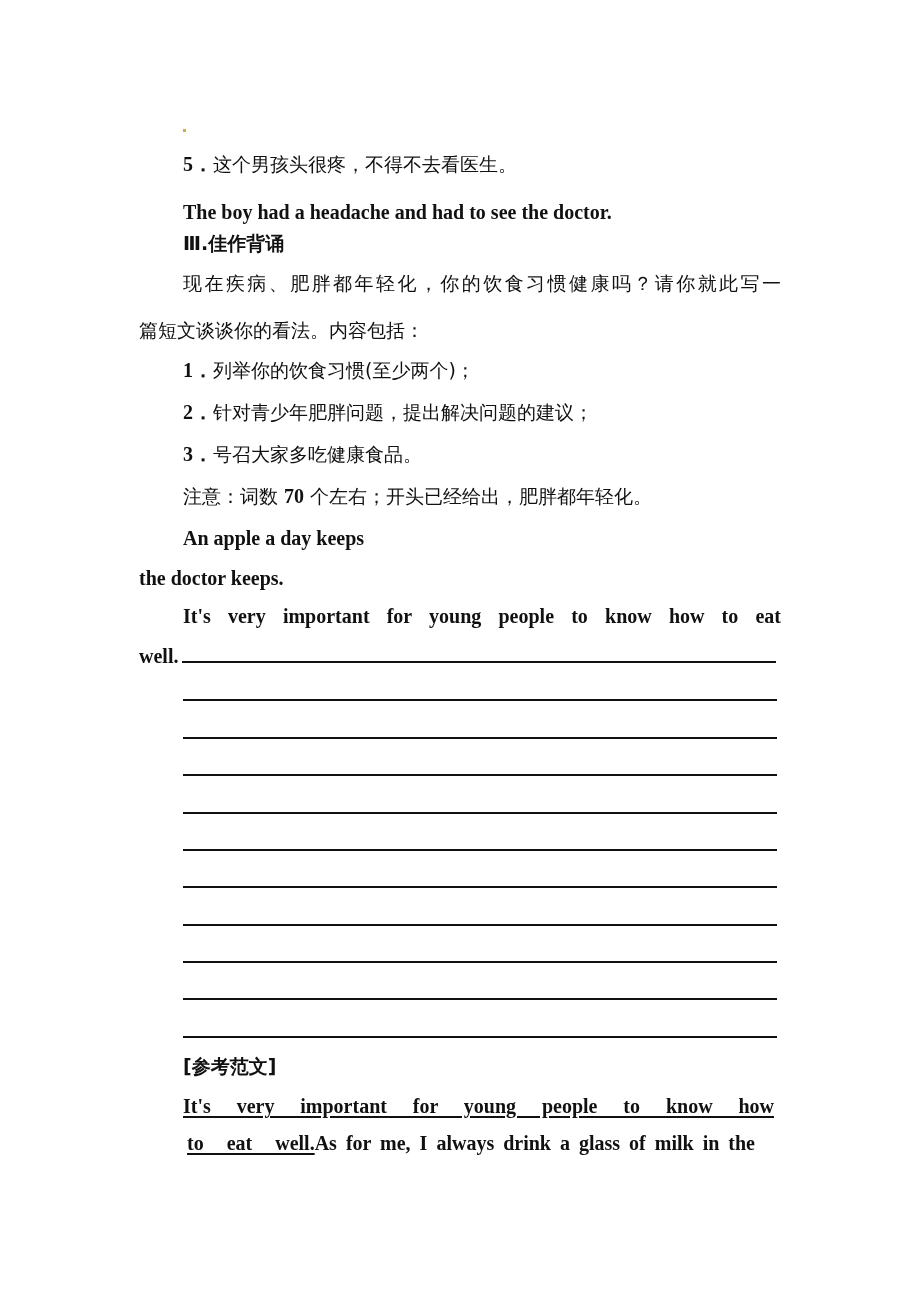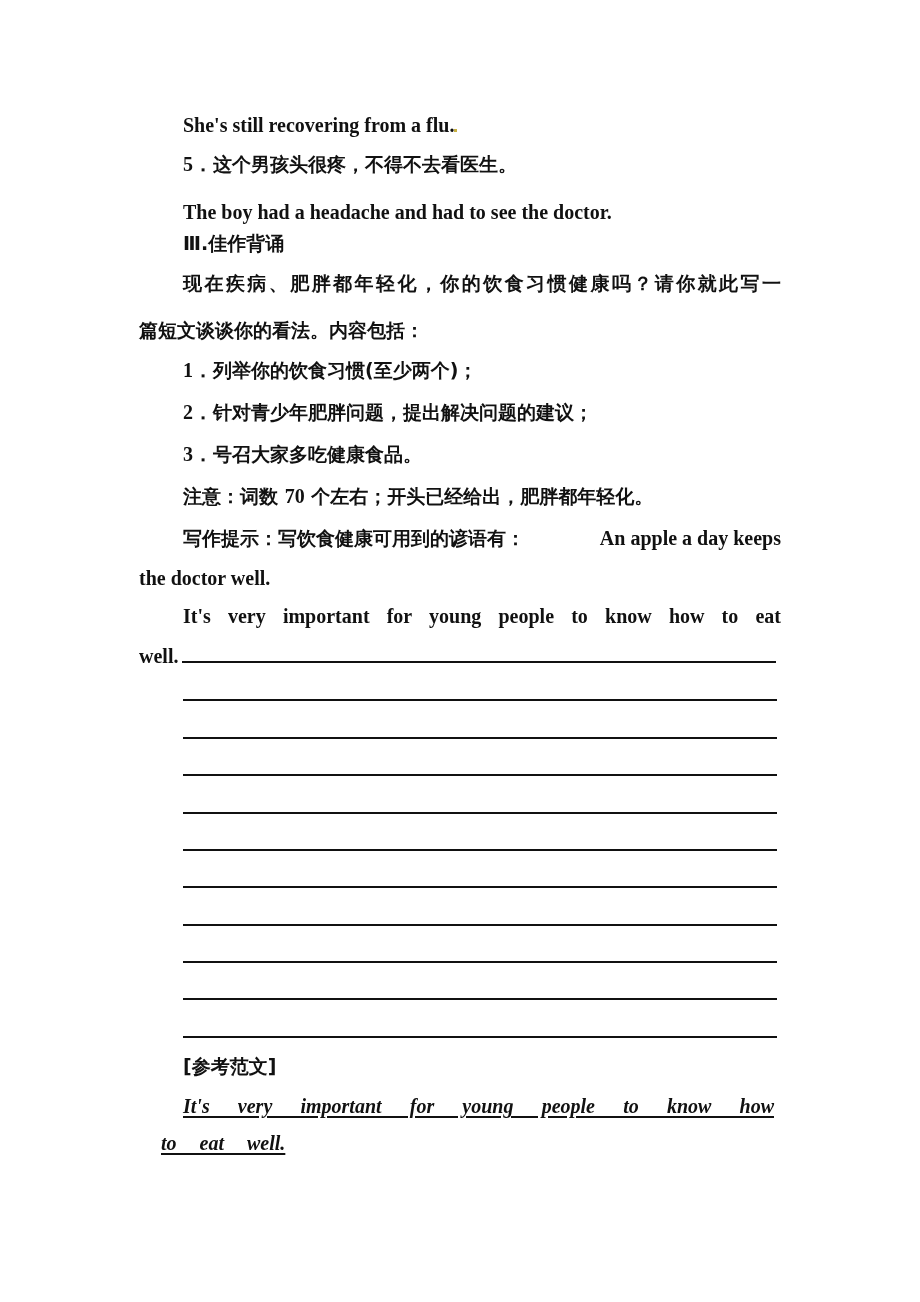--- a/index.html
+++ b/index.html
@@ -1,69 +1,69 @@
 <!DOCTYPE html>
 <html><head>
 <meta charset="utf-8">
 <style>
   html, body { margin:0; padding:0; background:#ffffff; }
   body { width:920px; height:1302px; position:relative; overflow:hidden;
          font-family:"Liberation Serif","DejaVu Serif",serif; color:#111; }
   .line { position:absolute; left:139px; width:642px; font-size:20px; line-height:24px; white-space:nowrap; }
   .b { font-weight:bold; }
   .ind { left:183px; width:598px; }
-  .cjk { font-family:"DejaVu Sans","Liberation Sans",sans-serif; font-size:19px; font-weight:bold; }
+  .cjk { font-family:"DejaVu Sans","Liberation Sans",sans-serif; font-size:19px; font-weight:normal; }
   .just { text-align:justify; text-align-last:justify; }
   .blank { position:absolute; left:183px; width:594px; height:0; border-top:2px solid #111; }
   .mark { display:inline-block; width:3px; height:3px; background:#c8b040; vertical-align:baseline; }
-  .u { text-decoration:underline; text-decoration-thickness:2px; text-underline-offset:3px;font-style:italic; }
+  .u { text-decoration:underline; text-decoration-thickness:2px; text-underline-offset:3px; }
 </style>
 </head>
 <body>
 
 <div>
 
-  <div class="line ind b" style="top:113px"><span>She's still recovering from a flu.</span><span class="mark"></span></div>
+  <div class="line ind b" style="top:113px"><span class="mark"></span></div>
 
   <div class="line ind" style="top:152px"><span class="b">5．</span><span class="cjk">这个男孩头很疼，不得不去看医生。</span></div>
 
   <div class="line ind b" style="top:200px">The boy had a headache and had to see the doctor.</div>
 
   <div class="line ind cjk" style="top:231px; font-weight:bold">Ⅲ.佳作背诵</div>
 
   <div class="line ind cjk just" style="top:271px">现在疾病、肥胖都年轻化，你的饮食习惯健康吗？请你就此写一</div>
   <div class="line cjk" style="top:318px">篇短文谈谈你的看法。内容包括：</div>
 
   <div class="line ind" style="top:358px"><span class="b">1．</span><span class="cjk">列举你的饮食习惯(至少两个)；</span></div>
   <div class="line ind" style="top:400px"><span class="b">2．</span><span class="cjk">针对青少年肥胖问题，提出解决问题的建议；</span></div>
   <div class="line ind" style="top:442px"><span class="b">3．</span><span class="cjk">号召大家多吃健康食品。</span></div>
 
   <div class="line ind" style="top:484px"><span class="cjk">注意：词数 </span><span class="b">70</span><span class="cjk"> 个左右；开头已经给出，肥胖都年轻化。</span></div>
 
   <div class="line ind" style="top:526px; display:flex; justify-content:space-between">
-      <span class="cjk">写作提示：写饮食健康可用到的谚语有：</span>
       <span class="b">An apple a day keeps</span>
     </div>
-  <div class="line b" style="top:566px">the doctor well.</div>
+  <div class="line b" style="top:566px">the doctor keeps.</div>
 
   <div class="line ind b just" style="top:604px">It's very important for young people to know how to eat</div>
   <div class="line b" style="top:644px">well.</div>
 
   <div class="blank" style="top:661px; left:182px"></div>
   <div class="blank" style="top:699px"></div>
   <div class="blank" style="top:737px"></div>
   <div class="blank" style="top:774px"></div>
   <div class="blank" style="top:812px"></div>
   <div class="blank" style="top:849px"></div>
   <div class="blank" style="top:886px"></div>
   <div class="blank" style="top:924px"></div>
   <div class="blank" style="top:961px"></div>
   <div class="blank" style="top:998px"></div>
   <div class="blank" style="top:1036px"></div>
 
   <div class="line ind cjk" style="top:1054px; font-weight:bold">[参考范文]</div>
 
   <div class="line ind b just u" style="top:1094px; width:591px">It's very important for young people to know how</div>
-  <div class="line b" style="top:1131px; display:flex; justify-content:space-between">
+  <div class="line b" style="top:1131px; display:flex; justify-content:center">
       <span class="u" style="padding-left:22px; word-spacing:18px">to eat well.</span>
+      <span style="word-spacing:4px"> As for me, I always drink a glass of milk in the</span>
     </div>
 
 </div>
 
 </body></html>

